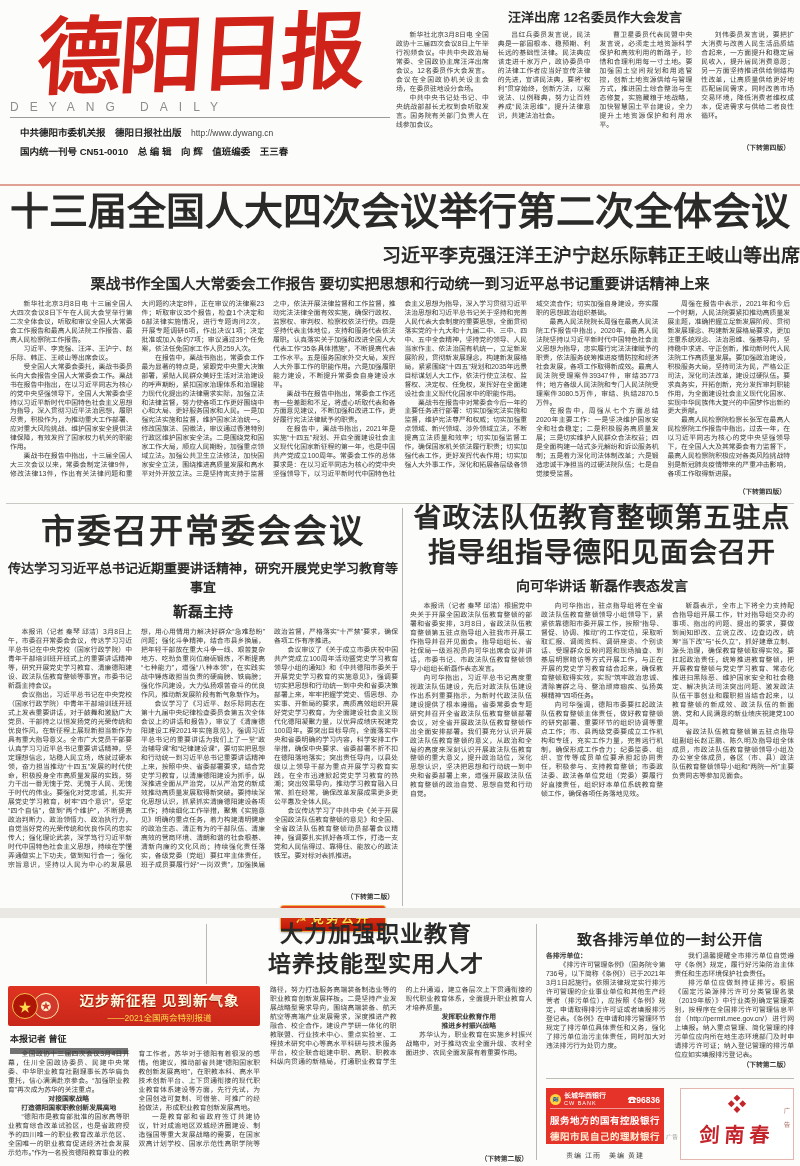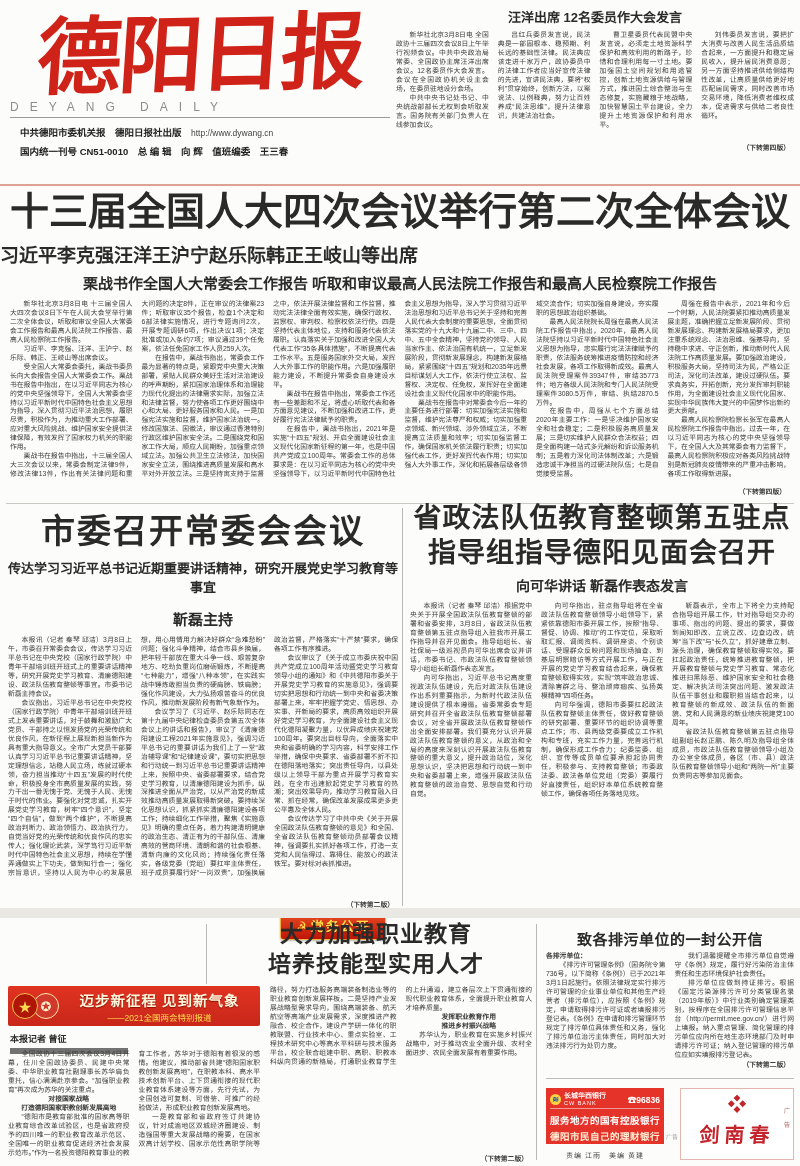--- a/index.html
+++ b/index.html
@@ -23,31 +23,31 @@
   .jump{position:absolute;right:4px;bottom:0;font-size:6.8px;background:#fcfcfa;padding-left:4px;font-weight:bold;}
   .subhead-sm{font-weight:bold;text-align:center;text-indent:0 !important;}
   
   .top-article{position:absolute;left:396px;top:4px;width:398px;height:180px;}
   .ta-h{font-size:22px;font-weight:900;text-align:center;letter-spacing:0.5px;line-height:1.2;}
   .ta-sub{font-size:13px;text-align:center;margin-top:3px;font-weight:600;}
   .ta-body{margin-top:5px;height:122px;column-count:4;}
   
   .npc{position:absolute;left:0;top:190px;width:800px;height:308px;}
   .npc-h1{font-size:39px;font-weight:900;text-align:center;letter-spacing:0;line-height:1.15;}
-  .npc-d1{font-size:19px;font-weight:600;text-align:left;margin-top:5px;}
+  .npc-d1{font-size:19px;font-weight:600;text-align:right;margin-top:5px;}
   .npc-d2{font-size:15px;font-weight:800;text-align:center;margin-top:5px;}
   .npc-body{margin:7px 10px 0;height:197px;column-count:6;}
   .npc-rule{height:1px;background:#c9c9c3;margin:6px 6px 0;}
   
   .middle{position:absolute;left:0;top:500px;width:800px;height:418px;}
   .mid-vdiv{position:absolute;left:402px;top:8px;height:398px;width:1px;background:#b9b9b4;}
   .shiwei{position:absolute;left:8px;top:4px;width:390px;height:412px;}
   .sw-h{font-size:34px;font-weight:900;text-align:center;letter-spacing:2px;}
   .sw-deck{font-size:13px;font-weight:800;text-align:center;margin-top:5px;}
-  .sw-presider{font-size:15px;font-weight:600;text-align:center;margin-top:12px;}
+  .sw-presider{font-size:15px;font-weight:600;text-align:center;margin-top:4px;}
   .sw-body{margin-top:7px;height:330px;column-count:3;}
   .badge{position:absolute;right:12px;bottom:26px;width:104px;height:25px;border-radius:3px;background:linear-gradient(#e64a22,#c01405);border:1px solid #f0b34c;display:flex;align-items:center;justify-content:center;gap:4px;box-shadow:0 1px 2px rgba(0,0,0,.25);}
   .badge-emblem{color:#ffd94d;font-size:13px;line-height:1;}
   .badge-label{color:#ffe14d;font-weight:900;font-size:13px;letter-spacing:2px;text-shadow:0 1px 1px #7a0b00;}
   .zhengfa{position:absolute;left:410px;top:0;width:384px;height:418px;}
   .zf-h{font-size:28px;font-weight:900;text-align:center;letter-spacing:1px;line-height:1.25;}
   .zf-deck{font-size:14px;font-weight:600;text-align:center;margin-top:5px;}
   .zf-body{margin-top:7px;height:318px;column-count:3;}
   
   .band{position:absolute;left:0;top:908px;width:800px;height:10px;background:#e9e8e3;}
@@ -117,21 +117,21 @@
         <p>曹卫星委员代表民盟中央发言说，必须走土地资源科学保护和高效利用的新路子，珍惜和合理利用每一寸土地。要加强国土空间规划和用途管控，创新土地资源供给与管理方式，推进国土综合整治与生态修复，实施藏粮于地战略，加快智慧国土平台建设，全力提升土地资源保护和利用水平。</p>
         <p>刘伟委员发言说，要把扩大消费与改善人民生活品质结合起来，一方面提升和稳定居民收入，提升居民消费意愿；另一方面坚持推进供给侧结构性改革，让高质量供给更好地匹配居民需求，同时改善市场交易环境，降低消费者维权成本，促进需求与供给二者良性循环。</p>
         <span class="jump">（下转第四版）</span>
       </div>
     </div>
   </div>
 
   <div class="npc">
     <div class="npc-h1">十三届全国人大四次会议举行第二次全体会议</div>
     <div class="npc-d1">习近平李克强汪洋王沪宁赵乐际韩正王岐山等出席</div>
-    <div class="npc-d2">栗战书作全国人大常委会工作报告 听取和审议最高人民法院工作报告和最高人民检察院工作报告</div>
+    <div class="npc-d2">栗战书作全国人大常委会工作报告 要切实把思想和行动统一到习近平总书记重要讲话精神上来</div>
     <div class="cols npc-body">
       <p>新华社北京3月8日电 十三届全国人大四次会议8日下午在人民大会堂举行第二次全体会议，听取和审议全国人大常委会工作报告和最高人民法院工作报告、最高人民检察院工作报告。</p>
       <p>习近平、李克强、汪洋、王沪宁、赵乐际、韩正、王岐山等出席会议。</p>
       <p>受全国人大常委会委托，栗战书委员长向大会报告全国人大常委会工作。栗战书在报告中指出，在以习近平同志为核心的党中央坚强领导下，全国人大常委会坚持以习近平新时代中国特色社会主义思想为指导，深入贯彻习近平法治思想，履职尽责，积极作为，为推动重大工作部署、应对重大风险挑战、维护国家安全提供法律保障，有效发挥了国家权力机关的职能作用。</p>
       <p>栗战书在报告中指出，十三届全国人大三次会议以来，常委会制定法律9件，修改法律13件，作出有关法律问题和重大问题的决定8件，正在审议的法律案23件；听取审议35个报告，检查1个决定和6部法律实施情况，进行专题询问2次，开展专题调研6项，作出决议1项；决定批准或加入条约7项；审议通过39个任免案，依法任免国家工作人员259人次。</p>
       <p>在报告中，栗战书指出，常委会工作最为显著的特点是，紧跟党中央重大决策部署，紧贴人民群众美好生活对法治建设的呼声期盼，紧扣国家治理体系和治理能力现代化提出的法律需求实际，加强立法和法律监督，努力使各项工作更好围绕中心和大局、更好服务国家和人民。一是加强宪法实施和监督，维护国家法治统一。修改国旗法、国徽法，审议通过香港特别行政区维护国家安全法。二是围绕党和国家工作大局，顺应人民期盼，加强重点领域立法。加强公共卫生立法修法，加快国家安全立法，围绕推进高质量发展和高水平对外开放立法。三是坚持寓支持于监督之中，依法开展法律监督和工作监督，推动宪法法律全面有效实施，确保行政权、监察权、审判权、检察权依法行使。四是坚持代表主体地位，支持和服务代表依法履职。认真落实关于加强和改进全国人大代表工作“35条具体措施”，不断提高代表工作水平。五是服务国家外交大局，发挥人大外事工作的职能作用。六是加强履职能力建设，不断提升常委会自身建设水平。</p>
       <p>栗战书在报告中指出，常委会工作还有一些差距和不足，将虚心听取代表和各方面意见建议，不断加强和改进工作，更好履行宪法法律赋予的职责。</p>
       <p>在报告中，栗战书指出，2021年是实施“十四五”规划、开启全面建设社会主义现代化国家新征程的第一年，也是中国共产党成立100周年。常委会工作的总体要求是：在以习近平同志为核心的党中央坚强领导下，以习近平新时代中国特色社会主义思想为指导，深入学习贯彻习近平法治思想和习近平总书记关于坚持和完善人民代表大会制度的重要思想，全面贯彻落实党的十九大和十九届二中、三中、四中、五中全会精神，坚持党的领导、人民当家作主、依法治国有机统一，立足新发展阶段，贯彻新发展理念，构建新发展格局，紧紧围绕“十四五”规划和2035年远景目标谋划人大工作，依法行使立法权、监督权、决定权、任免权，发挥好在全面建设社会主义现代化国家中的职能作用。</p>
       <p>栗战书在报告中对常委会今后一年的主要任务进行部署：切实加强宪法实施和监督，维护宪法尊严和权威；切实加强重点领域、新兴领域、涉外领域立法，不断提高立法质量和效率；切实加强监督工作，确保国家机关依法履行职责；切实加强代表工作，更好发挥代表作用；切实加强人大外事工作，深化和拓展各层级各领域交流合作；切实加强自身建设，夯实履职的思想政治组织基础。</p>
       <p>最高人民法院院长周强在最高人民法院工作报告中指出，2020年，最高人民法院坚持以习近平新时代中国特色社会主义思想为指导，忠实履行宪法法律赋予的职责，依法服务统筹推进疫情防控和经济社会发展，各项工作取得新成效。最高人民法院受理案件39347件，审结35773件；地方各级人民法院和专门人民法院受理案件3080.5万件，审结、执结2870.5万件。</p>

